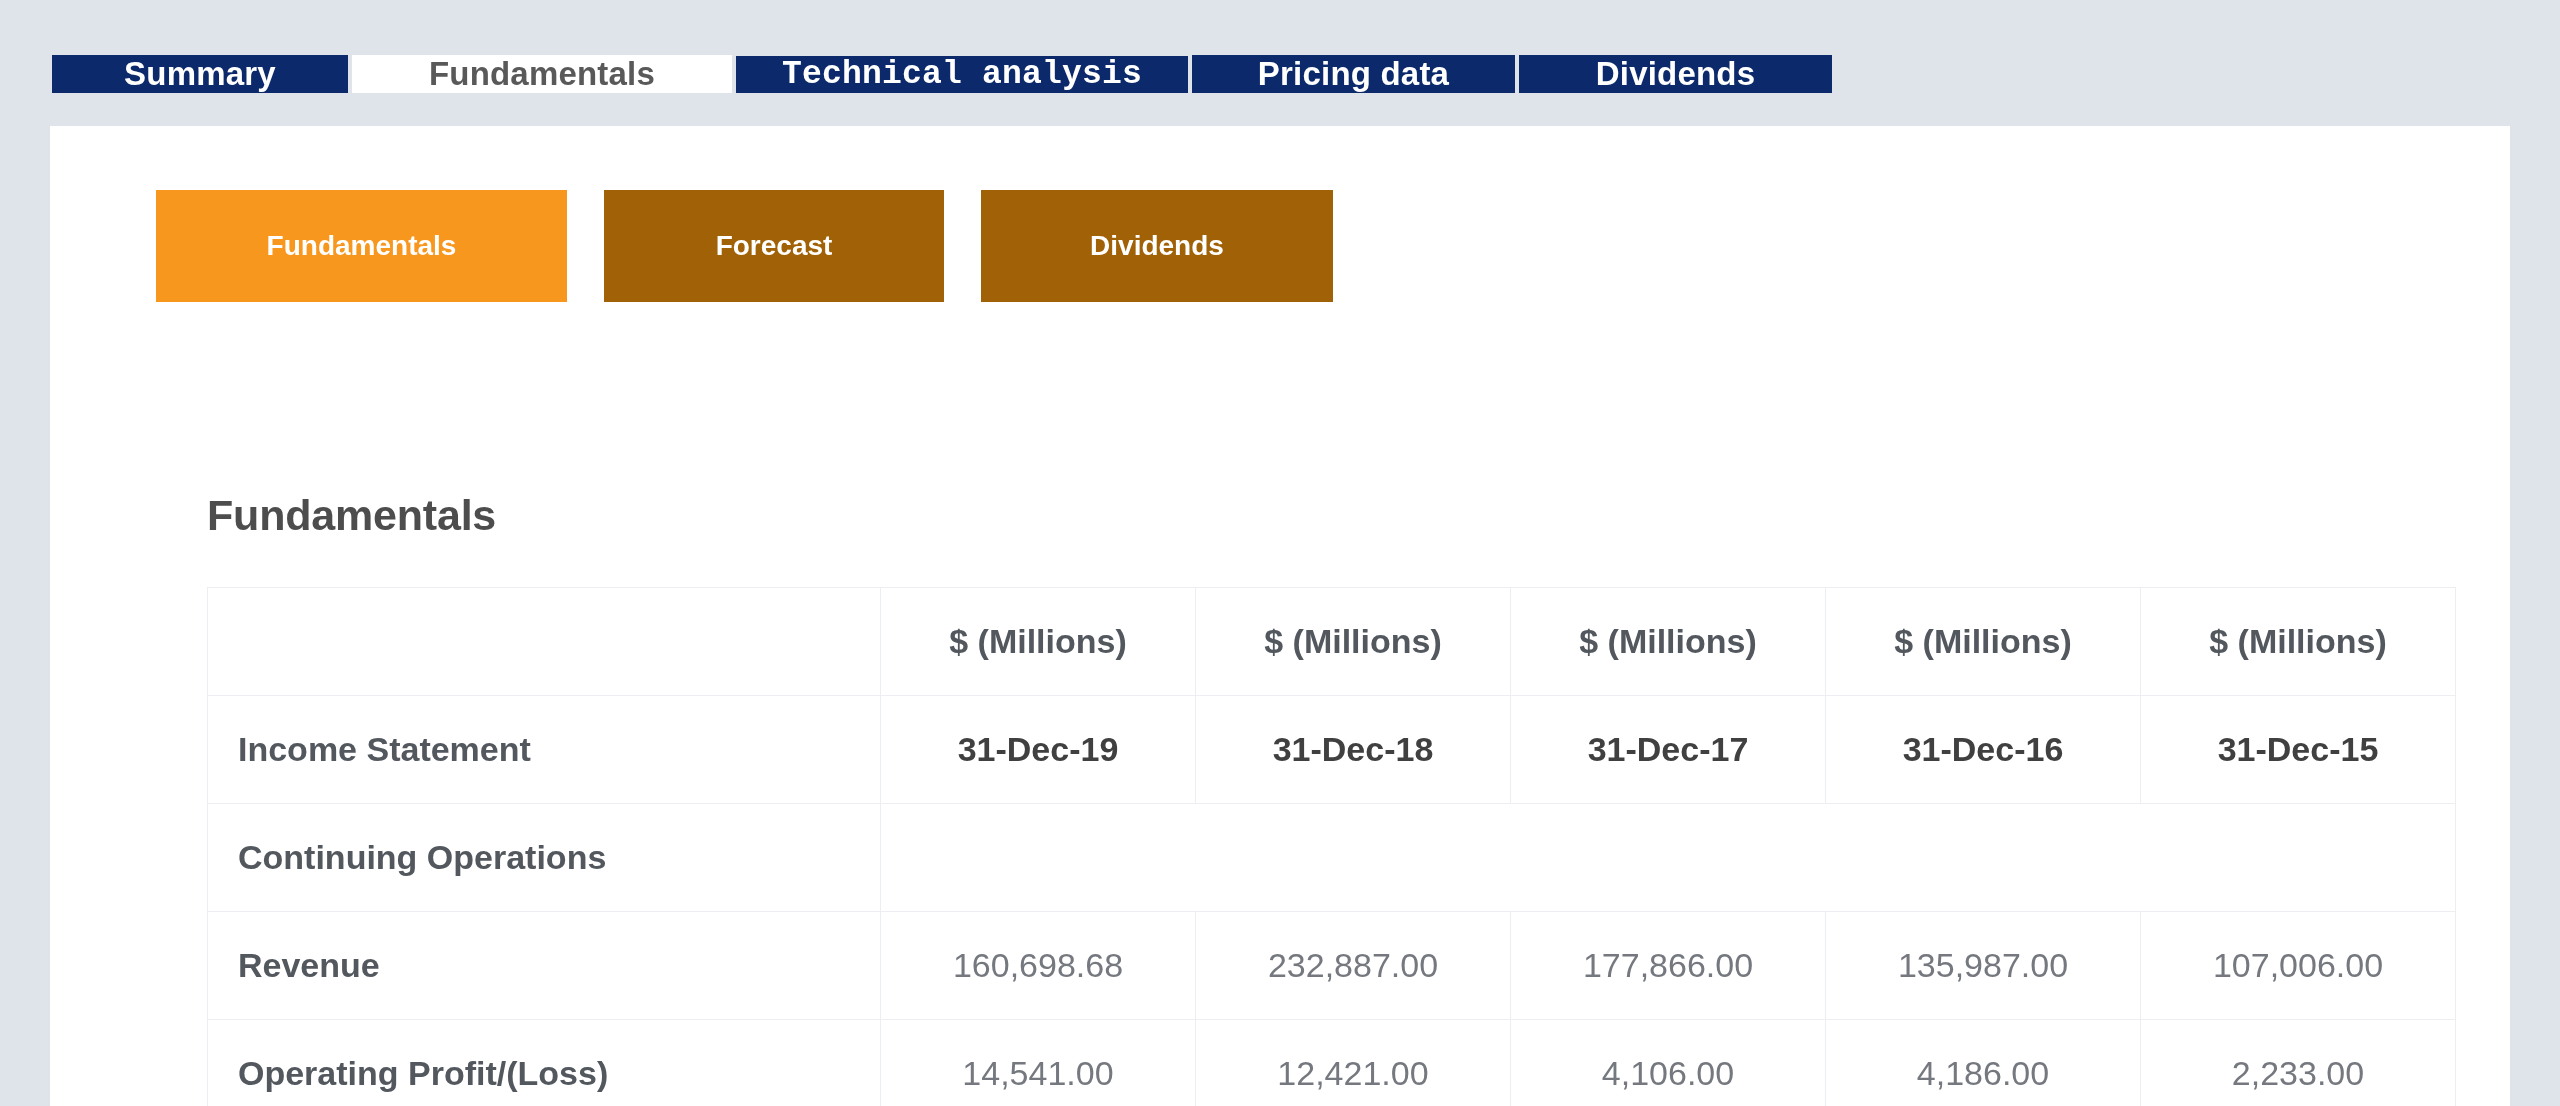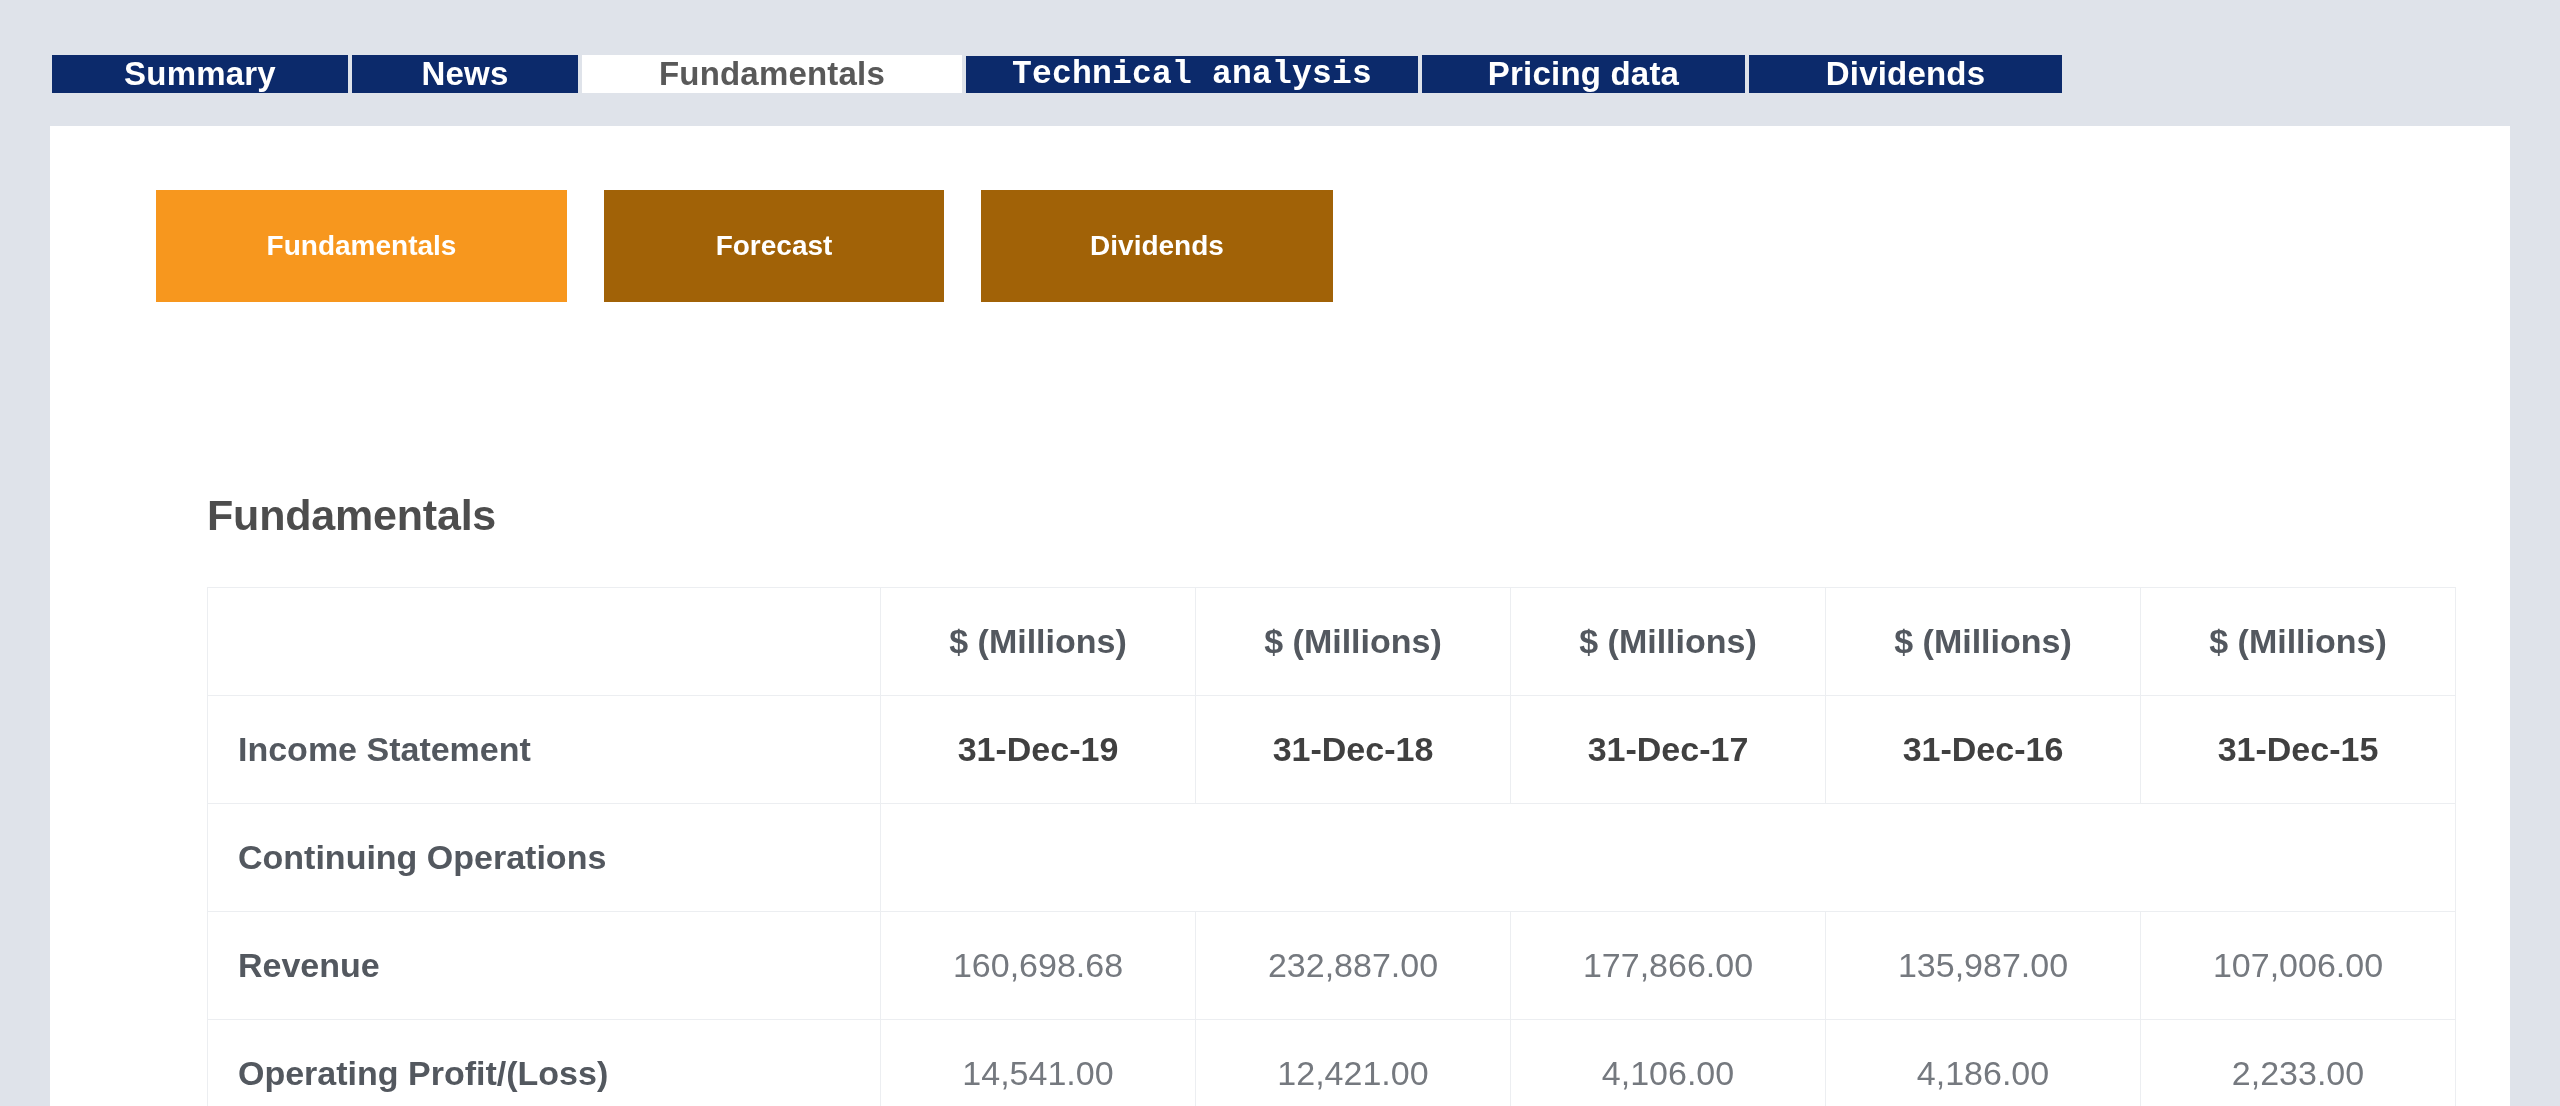--- a/index.html
+++ b/index.html
@@ -160,23 +160,20 @@
   td.span-empty { border-left-color: #eceef1; }
 </style>
 </head>
 <body>
 
 <div class="page">
 
   <div class="nav-strip">
     <div class="nav-tab t-summary">
       <span>Summary</span>
-    </div>
-    <div class="nav-tab t-news">
-      <span>News</span>
     </div>
     <div class="nav-tab t-fundamentals active">
       <span>Fundamentals</span>
     </div>
     <div class="nav-tab t-technical">
       <span>Technical analysis</span>
     </div>
     <div class="nav-tab t-pricing">
       <span>Pricing data</span>
     </div>

